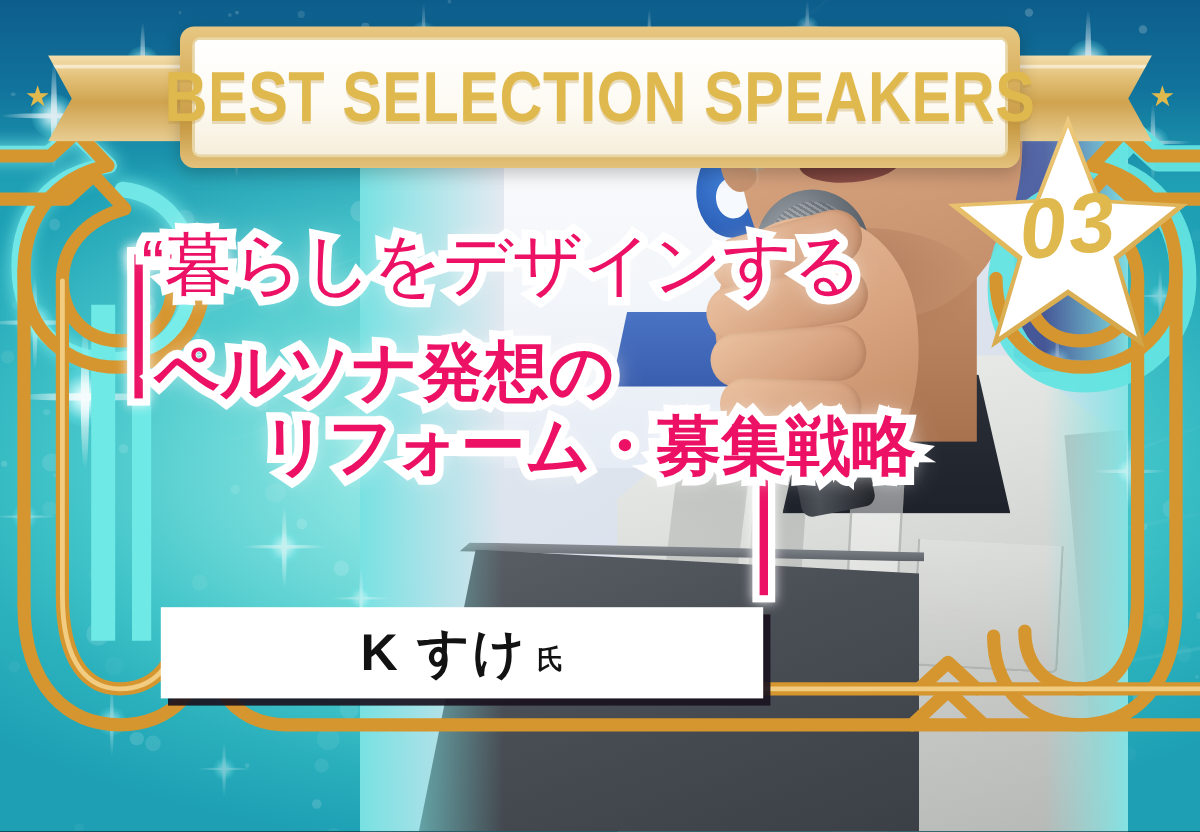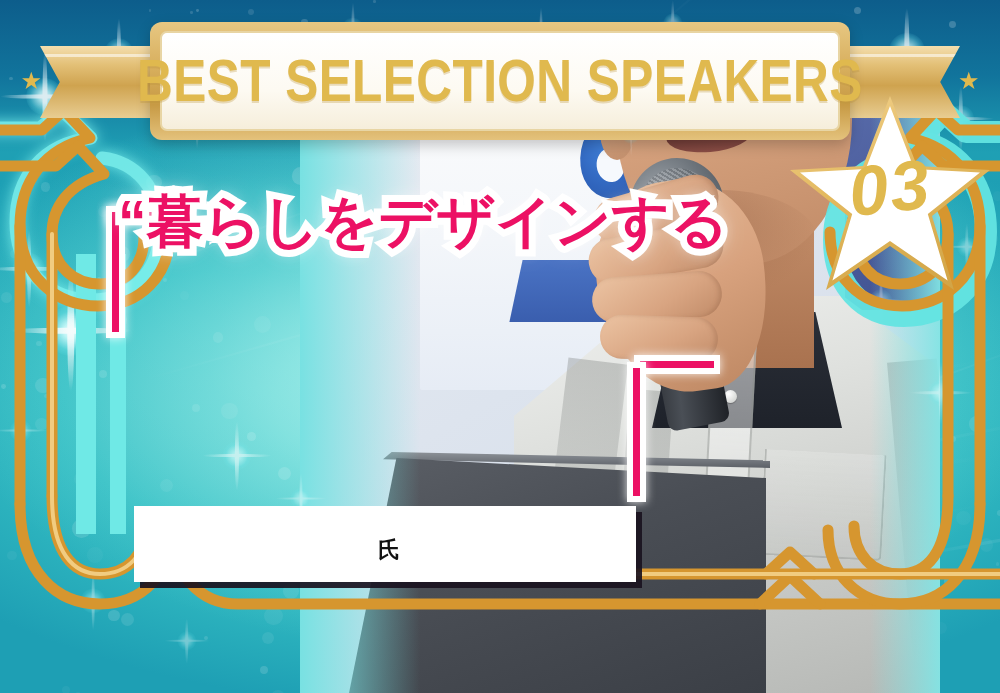--- a/index.html
+++ b/index.html
@@ -222,21 +222,21 @@
     position:absolute;left:0;right:0;top:52px;text-align:center;
     font-size:70px;font-weight:700;font-style:italic;color:#e0b94e;letter-spacing:2px;
     transform:rotate(-6deg);
   }
   
   .brk{position:absolute;pointer-events:none;}
   .brk i{position:absolute;background:#ec1164;
     box-shadow:0 0 0 6px #ffffff, 0 0 10px 6px rgba(255,255,255,.85);}
   .copy{position:absolute;left:0;top:190px;width:760px;}
   .hl{
-    font-weight:700;color:#ec1164;line-height:1.12;white-space:nowrap;
+    font-weight:400;color:#ec1164;line-height:1.12;white-space:nowrap;
     -webkit-text-stroke:14px #ffffff;paint-order:stroke fill;
     text-shadow:0 0 16px rgba(255,255,255,.95),0 0 26px rgba(255,255,255,.8);
   }
   .hl-1{font-size:57px;margin-left:118px;}
   .hl-2{font-size:57px;margin-left:380px;margin-top:4px;}
   .sub{
     font-weight:700;color:#ec1164;line-height:1.12;white-space:nowrap;
     -webkit-text-stroke:14px #ffffff;paint-order:stroke fill;
     text-shadow:0 0 16px rgba(255,255,255,.95),0 0 26px rgba(255,255,255,.8);
   }
@@ -725,19 +725,22 @@
     <i style="left:0;top:0;width:72px;height:7px;"></i>
     <i style="left:0;top:0;width:7px;height:120px;"></i>
   </div>
   <div class="brk" style="left:640px;top:368px;">
     <i style="right:0;bottom:0;left:0;height:7px;width:74px;"></i>
     <i style="right:0;top:0;width:7px;height:128px;"></i>
   </div>
 
   <div class="copy">
     <div class="hl hl-1">“暮らしをデザインする</div>
+    <div class="sub sub-1">ペルソナ発想の</div>
+    <div class="sub sub-2">リフォーム・募集戦略</div>
   </div>
 
   <div class="namebox">
+    <span class="name-main">K すけ</span>
     <span class="name-suffix">氏</span>
   </div>
 
 </div>
 
 </body></html>

